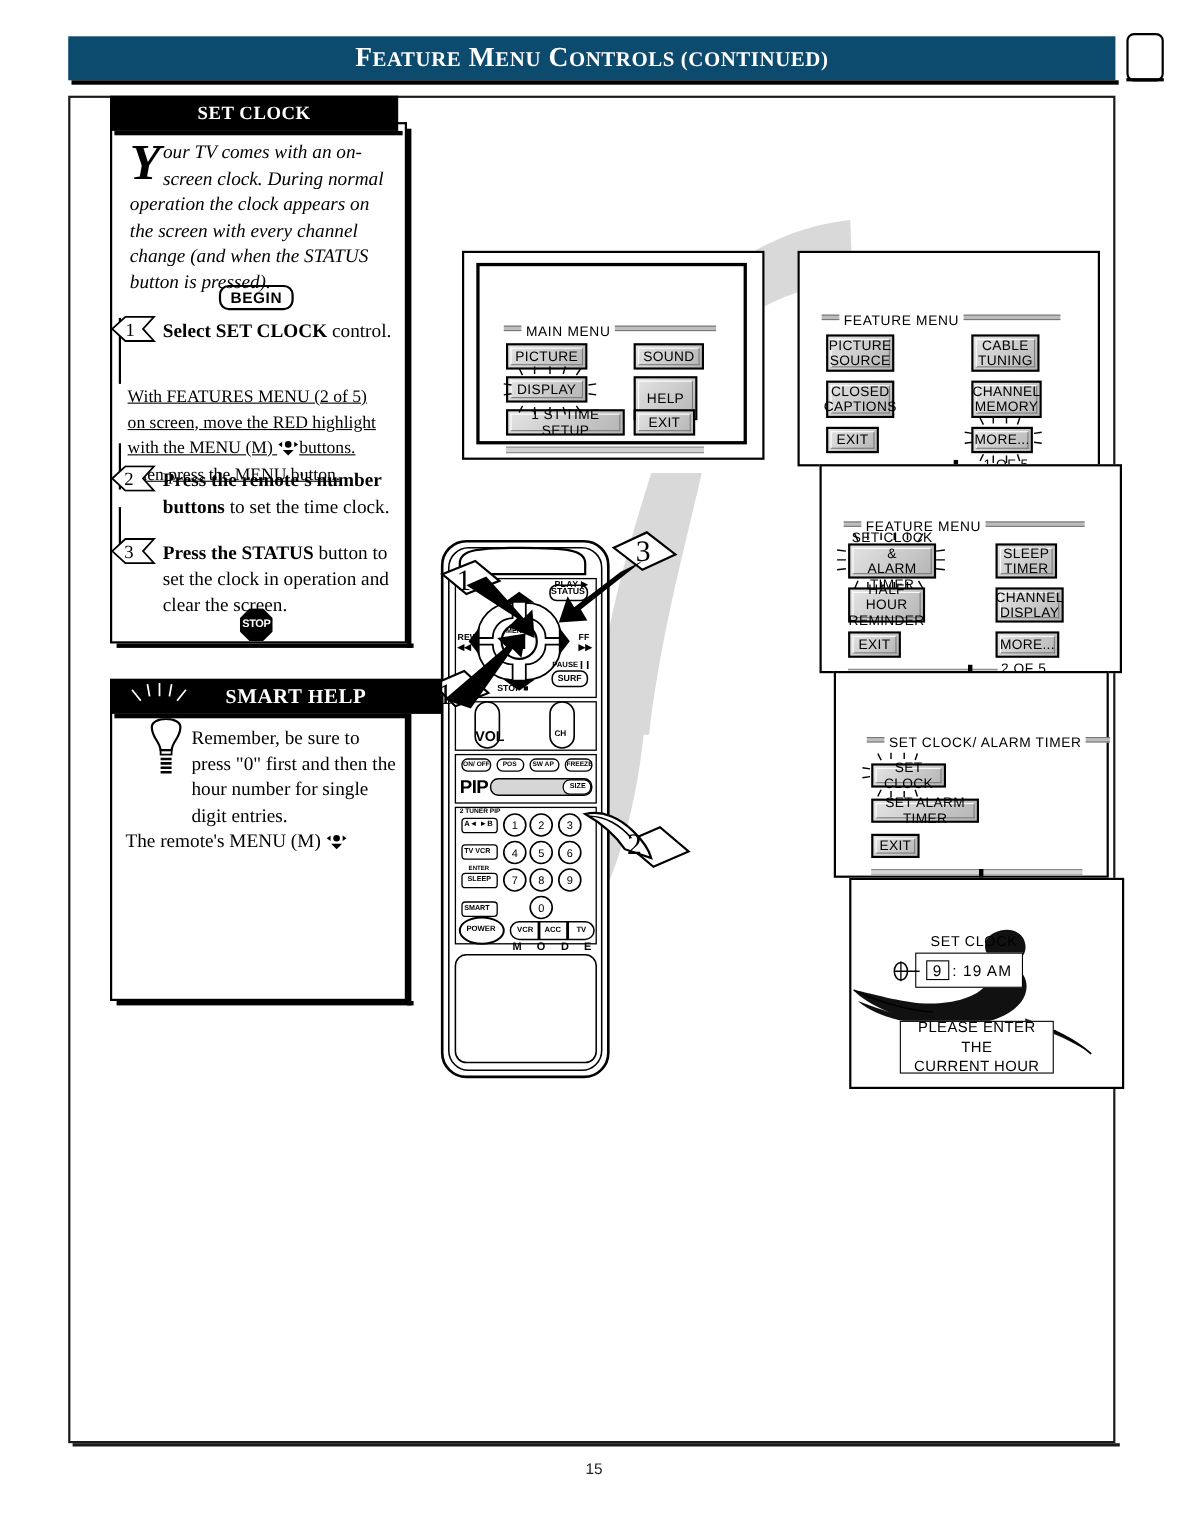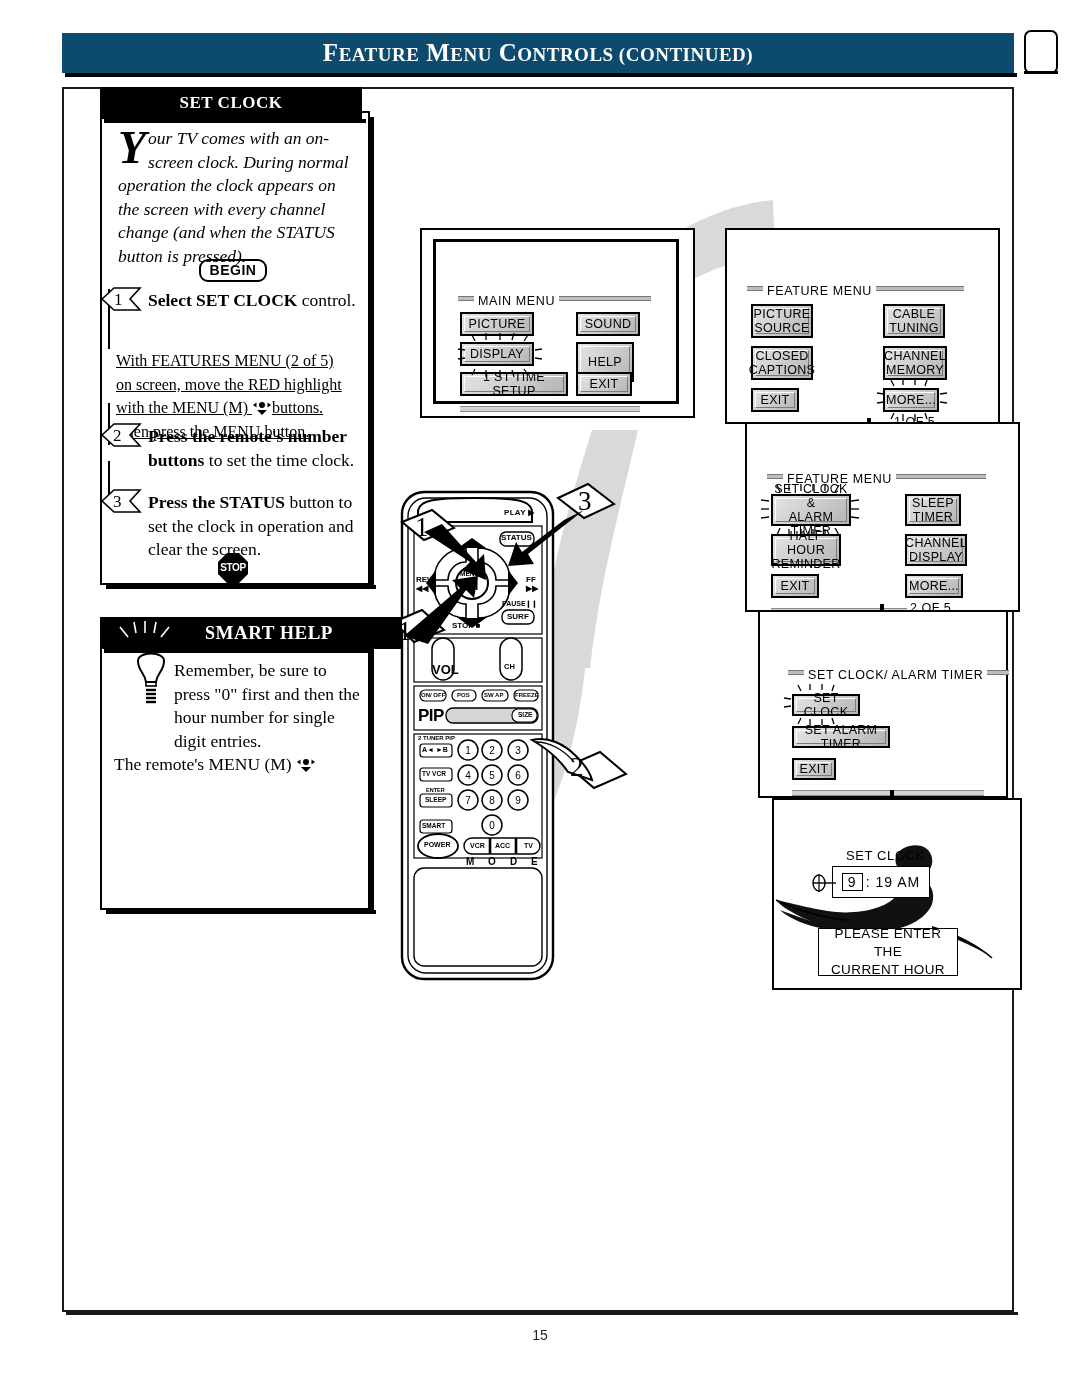--- a/index.html
+++ b/index.html
@@ -541,21 +541,21 @@
 
     <ellipse cx="38" cy="370" rx="20" ry="12" fill="#fff" stroke="#000" stroke-width="1.8"></ellipse>
     <rect x="64" y="362" width="76" height="16" rx="8" fill="#fff" stroke="#000" stroke-width="1.4"></rect>
     <line x1="90" y1="362" x2="90" y2="378" stroke="#000" stroke-width="2.6"></line>
     <line x1="116" y1="362" x2="116" y2="378" stroke="#000" stroke-width="2.6"></line>
 
     <rect x="14" y="392" width="128" height="98" rx="10" fill="none" stroke="#000" stroke-width="1.4"></rect>
   </svg>
 
   
-  <div class="cal" style="left:60px;top:32px;font-size:8px;letter-spacing:.3px;padding-left:44px;"><span>PLAY</span> ▶</div>
+  <div class="cal" style="left:60px;top:51px;font-size:8px;letter-spacing:.3px;padding-left:44px;"><span>PLAY</span> ▶</div>
   <div class="cal" style="left:16px;top:99px;font-size:8px;"><span>REW</span><br>◀◀</div>
   <div class="cal" style="left:126px;top:99px;font-size:8px;"><span>FF</span><br>▶▶</div>
   <div class="cal" style="left:52px;top:145px;font-size:8px;"><span>STOP</span> ■</div>
   <div class="cal" style="left:102px;top:124px;font-size:7px;"><span>PAUSE</span>❙❙</div>
   <div class="cal" style="left:107px;top:136px;font-size:8px;">SURF</div>
   <div class="cal" style="left:101px;top:57px;font-size:8px;">STATUS</div>
   <div class="cal" style="left:60px;top:94px;font-size:6.5px;">MENU</div>
   <div class="cal" style="left:32px;top:186px;font-size:13px;">VOL</div>
   <div class="cal" style="left:104px;top:186px;font-size:7.5px;">CH</div>
   <div class="cal" style="left:21px;top:216px;font-size:6px;">ON/ OFF</div>

